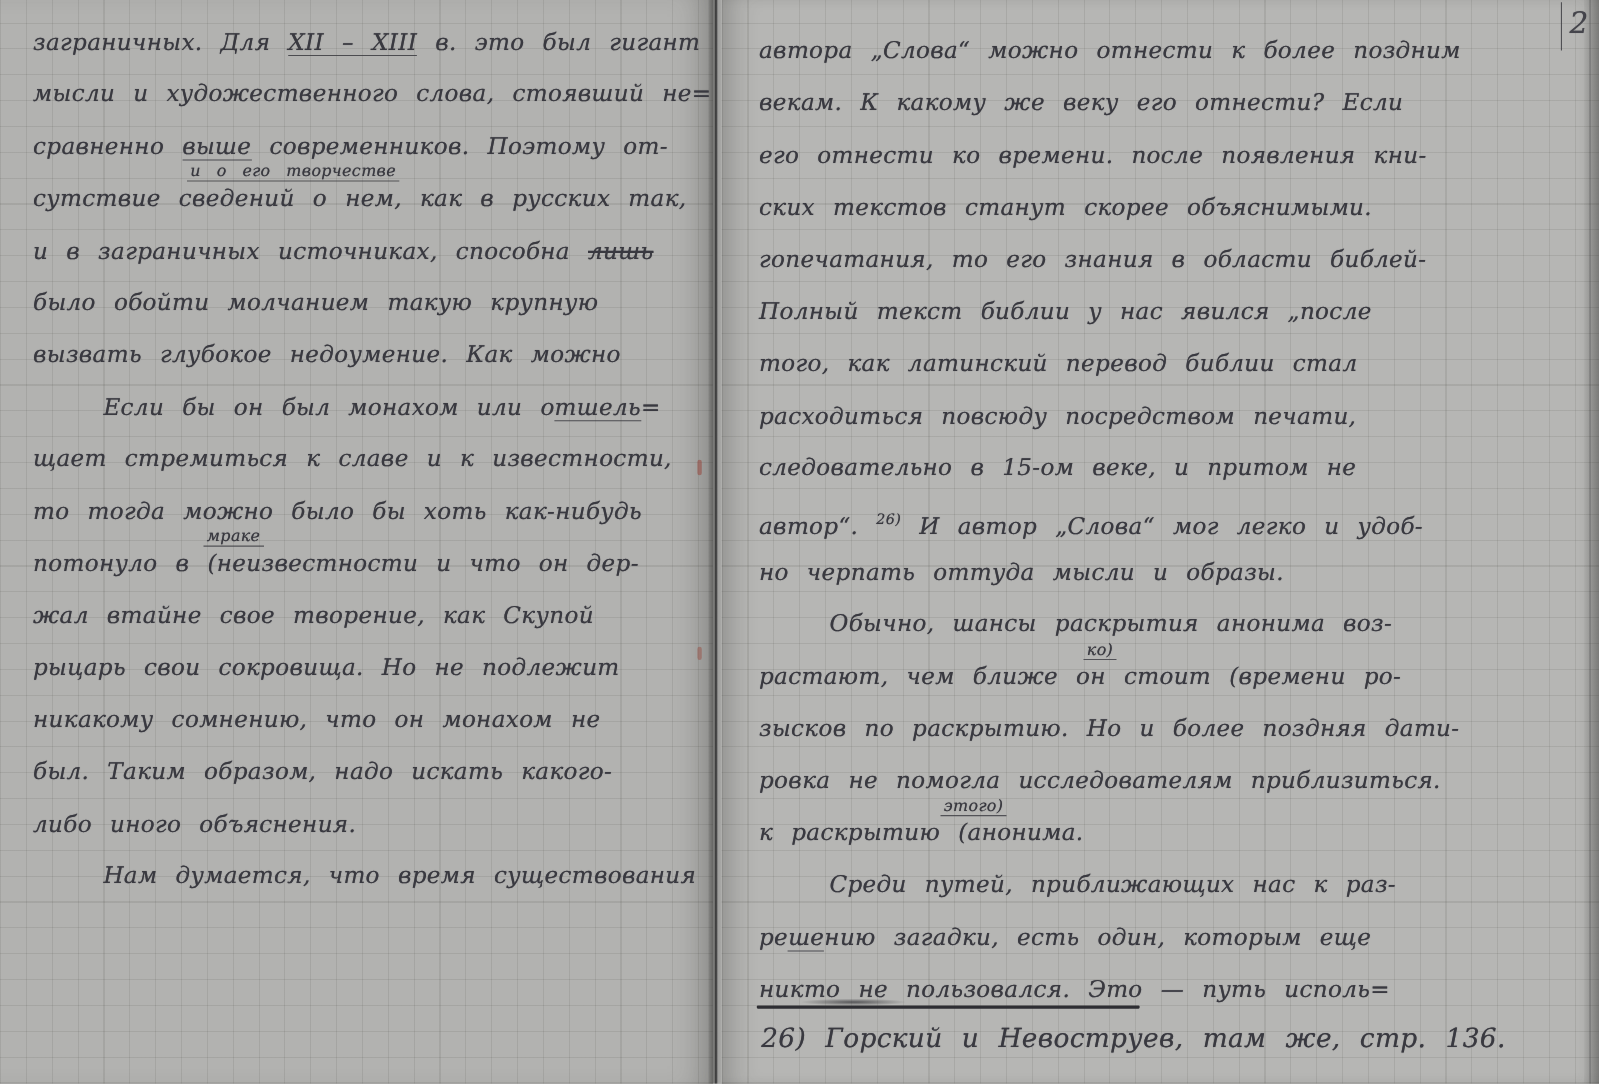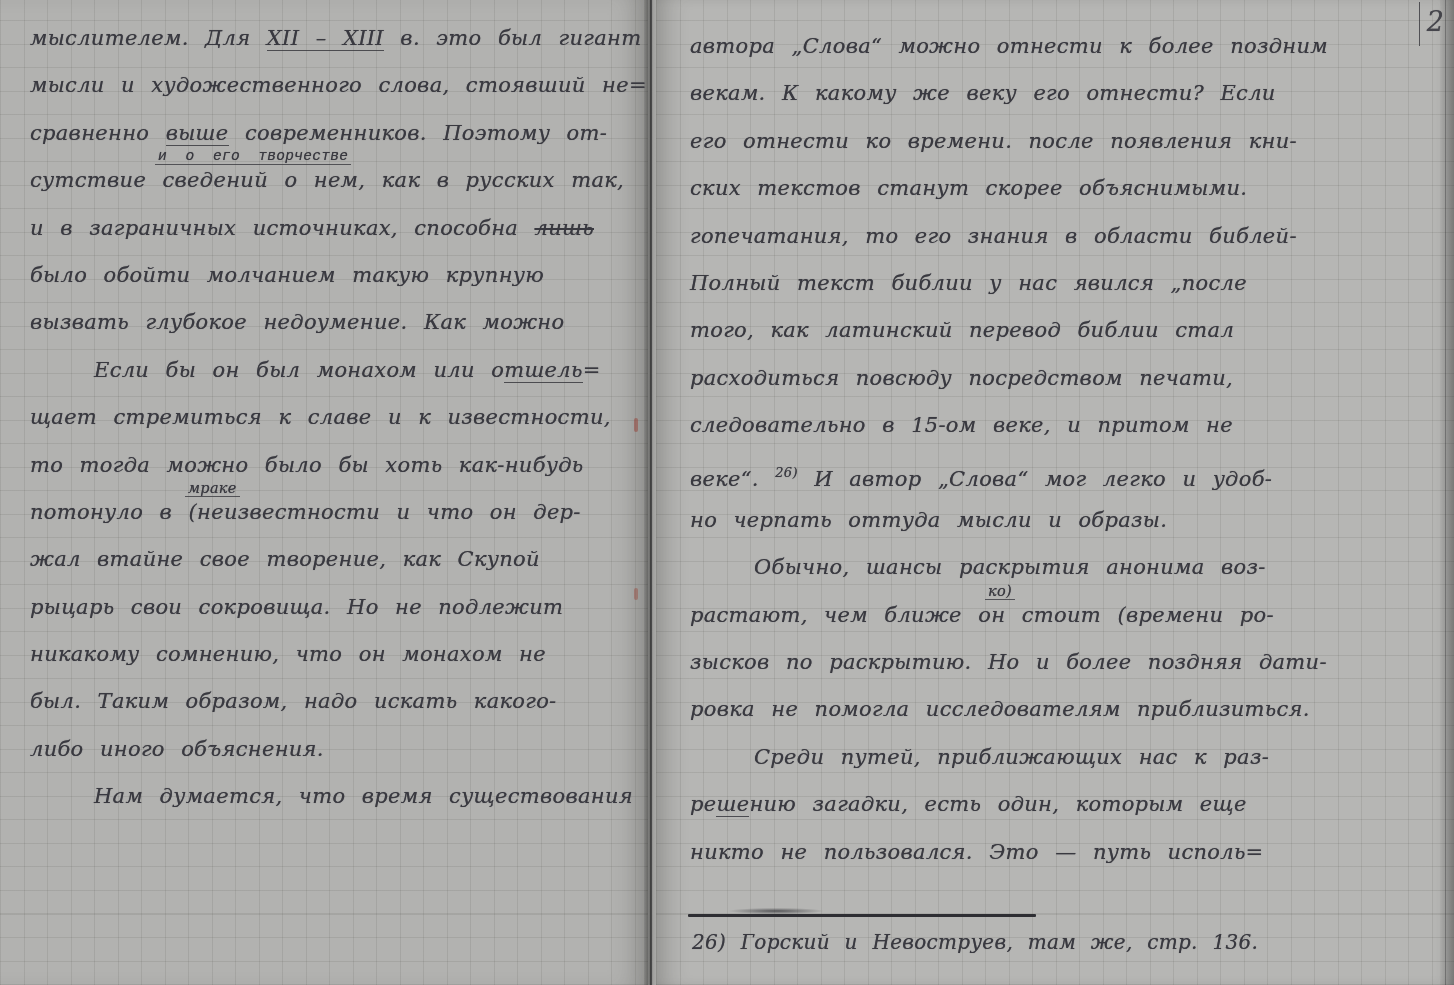--- a/index.html
+++ b/index.html
@@ -70,37 +70,37 @@
   .footnote-sep{
     position:absolute;left:32px;top:914px;width:348px;height:3px;
     background:#2e2e33;border-radius:1px;
   }
   .footnote-sep::before{
     content:"";position:absolute;left:28px;top:-7px;width:120px;height:8px;
     background:radial-gradient(closest-side, rgba(35,35,40,0.65), rgba(35,35,40,0) 80%);
   }
   .footnote{
     position:absolute;left:36px;top:930px;
-    font-style:italic;font-size:20px;color:#393940;
+    font-style:italic;font-size:24px;color:#393940;
     letter-spacing:0.3px;word-spacing:0.4em;
     text-shadow:0 0 0.7px rgba(52,52,58,0.75);
   }
   .ink-mark{position:absolute;border-radius:2px;}
   .ink-mark.m1{left:634px;top:418px;width:4px;height:14px;background:rgba(150,70,60,0.55);}
   .ink-mark.m2{left:634px;top:588px;width:4px;height:12px;background:rgba(150,70,60,0.45);}
 </style>
 </head>
 <body>
 
 <div class="page page-left">
   <div class="lines" id="left-lines">
-      <div class="line"><span class="seg">мыслителем. Для </span><span class="seg underline">XII – XIII</span><span class="seg"> в. это был гигант</span></div>
+      <div class="line"><span class="seg">заграничных. Для </span><span class="seg underline">XII – XIII</span><span class="seg"> в. это был гигант</span></div>
       <div class="line"><span class="seg">мысли и художественного слова, стоявший не=</span></div>
       <div class="line"><span class="seg">сравненно </span><span class="seg underline">выше</span><span class="seg"> современников. Поэтому от-</span></div>
-      <div class="line"><span class="insert" style="left: 125px; font-family: Liberation Mono, monospace;">и о его творчестве</span><span class="seg">сутствие сведений о нем, как в русских так,</span></div>
+      <div class="line"><span class="insert" style="left: 140px;">и о его творчестве</span><span class="seg">сутствие сведений о нем, как в русских так,</span></div>
       <div class="line"><span class="seg">и в заграничных источниках, способна </span><span class="seg strike">лишь</span></div>
       <div class="line"><span class="seg">было обойти молчанием такую крупную</span></div>
       <div class="line"><span class="seg">вызвать глубокое недоумение. Как можно</span></div>
       <div class="line indent"><span class="seg">Если бы он был монахом или о</span><span class="seg underline">тшель</span><span class="seg">=</span></div>
       <div class="line"><span class="seg">щает стремиться к славе и к известности,</span></div>
       <div class="line"><span class="seg">то тогда можно было бы хоть как-нибудь</span></div>
       <div class="line"><span class="insert" style="left: 155px;">мраке</span><span class="seg">потонуло в (неизвестности и что он дер-</span></div>
       <div class="line"><span class="seg">жал втайне свое творение, как Скупой</span></div>
       <div class="line"><span class="seg">рыцарь свои сокровища. Но не подлежит</span></div>
       <div class="line"><span class="seg">никакому сомнению, что он монахом не</span></div>
@@ -119,26 +119,27 @@
   <div class="lines" id="right-lines">
       <div class="line"><span class="seg">автора „Слова“ можно отнести к более поздним</span></div>
       <div class="line"><span class="seg">векам. К какому же веку его отнести? Если</span></div>
       <div class="line"><span class="seg">его отнести ко времени. после появления кни-</span></div>
       <div class="line"><span class="seg">ских текстов станут скорее объяснимыми.</span></div>
       <div class="line"><span class="seg">гопечатания, то его знания в области библей-</span></div>
       <div class="line"><span class="seg">Полный текст библии у нас явился „после</span></div>
       <div class="line"><span class="seg">того, как латинский перевод библии стал</span></div>
       <div class="line"><span class="seg">расходиться повсюду посредством печати,</span></div>
       <div class="line"><span class="seg">следовательно в 15-ом веке, и притом не</span></div>
-      <div class="line"><span class="seg">веке“. </span><span class="seg sup">26)</span><span class="seg"> И автор „Слова“ мог легко и удоб-</span></div>
+      <div class="line"><span class="seg">автор“. </span><span class="seg sup">26)</span><span class="seg"> И автор „Слова“ мог легко и удоб-</span></div>
       <div class="line"><span class="seg">но черпать оттуда мысли и образы.</span></div>
       <div class="line indent"><span class="seg">Обычно, шансы раскрытия анонима воз-</span></div>
       <div class="line"><span class="insert" style="left: 295px;">ко)</span><span class="seg">растают, чем ближе он стоит (времени ро-</span></div>
       <div class="line"><span class="seg">зысков по раскрытию. Но и более поздняя дати-</span></div>
       <div class="line"><span class="seg">ровка не помогла исследователям приблизиться.</span></div>
+      <div class="line"><span class="insert" style="left: 165px;">этого)</span><span class="seg">к раскрытию (анонима.</span></div>
       <div class="line indent"><span class="seg">Среди путей, приближающих нас к раз-</span></div>
       <div class="line"><span class="seg">ре</span><span class="seg underline">ше</span><span class="seg">нию загадки, есть один, которым еще</span></div>
       <div class="line"><span class="seg">никто не пользовался. Это — путь исполь=</span></div>
     </div>
   <div class="footnote-sep"></div>
   <div class="footnote">26) Горский и Невоструев, там же, стр. 136.</div>
 </div>
 
 <div class="right-edge"></div>
 

